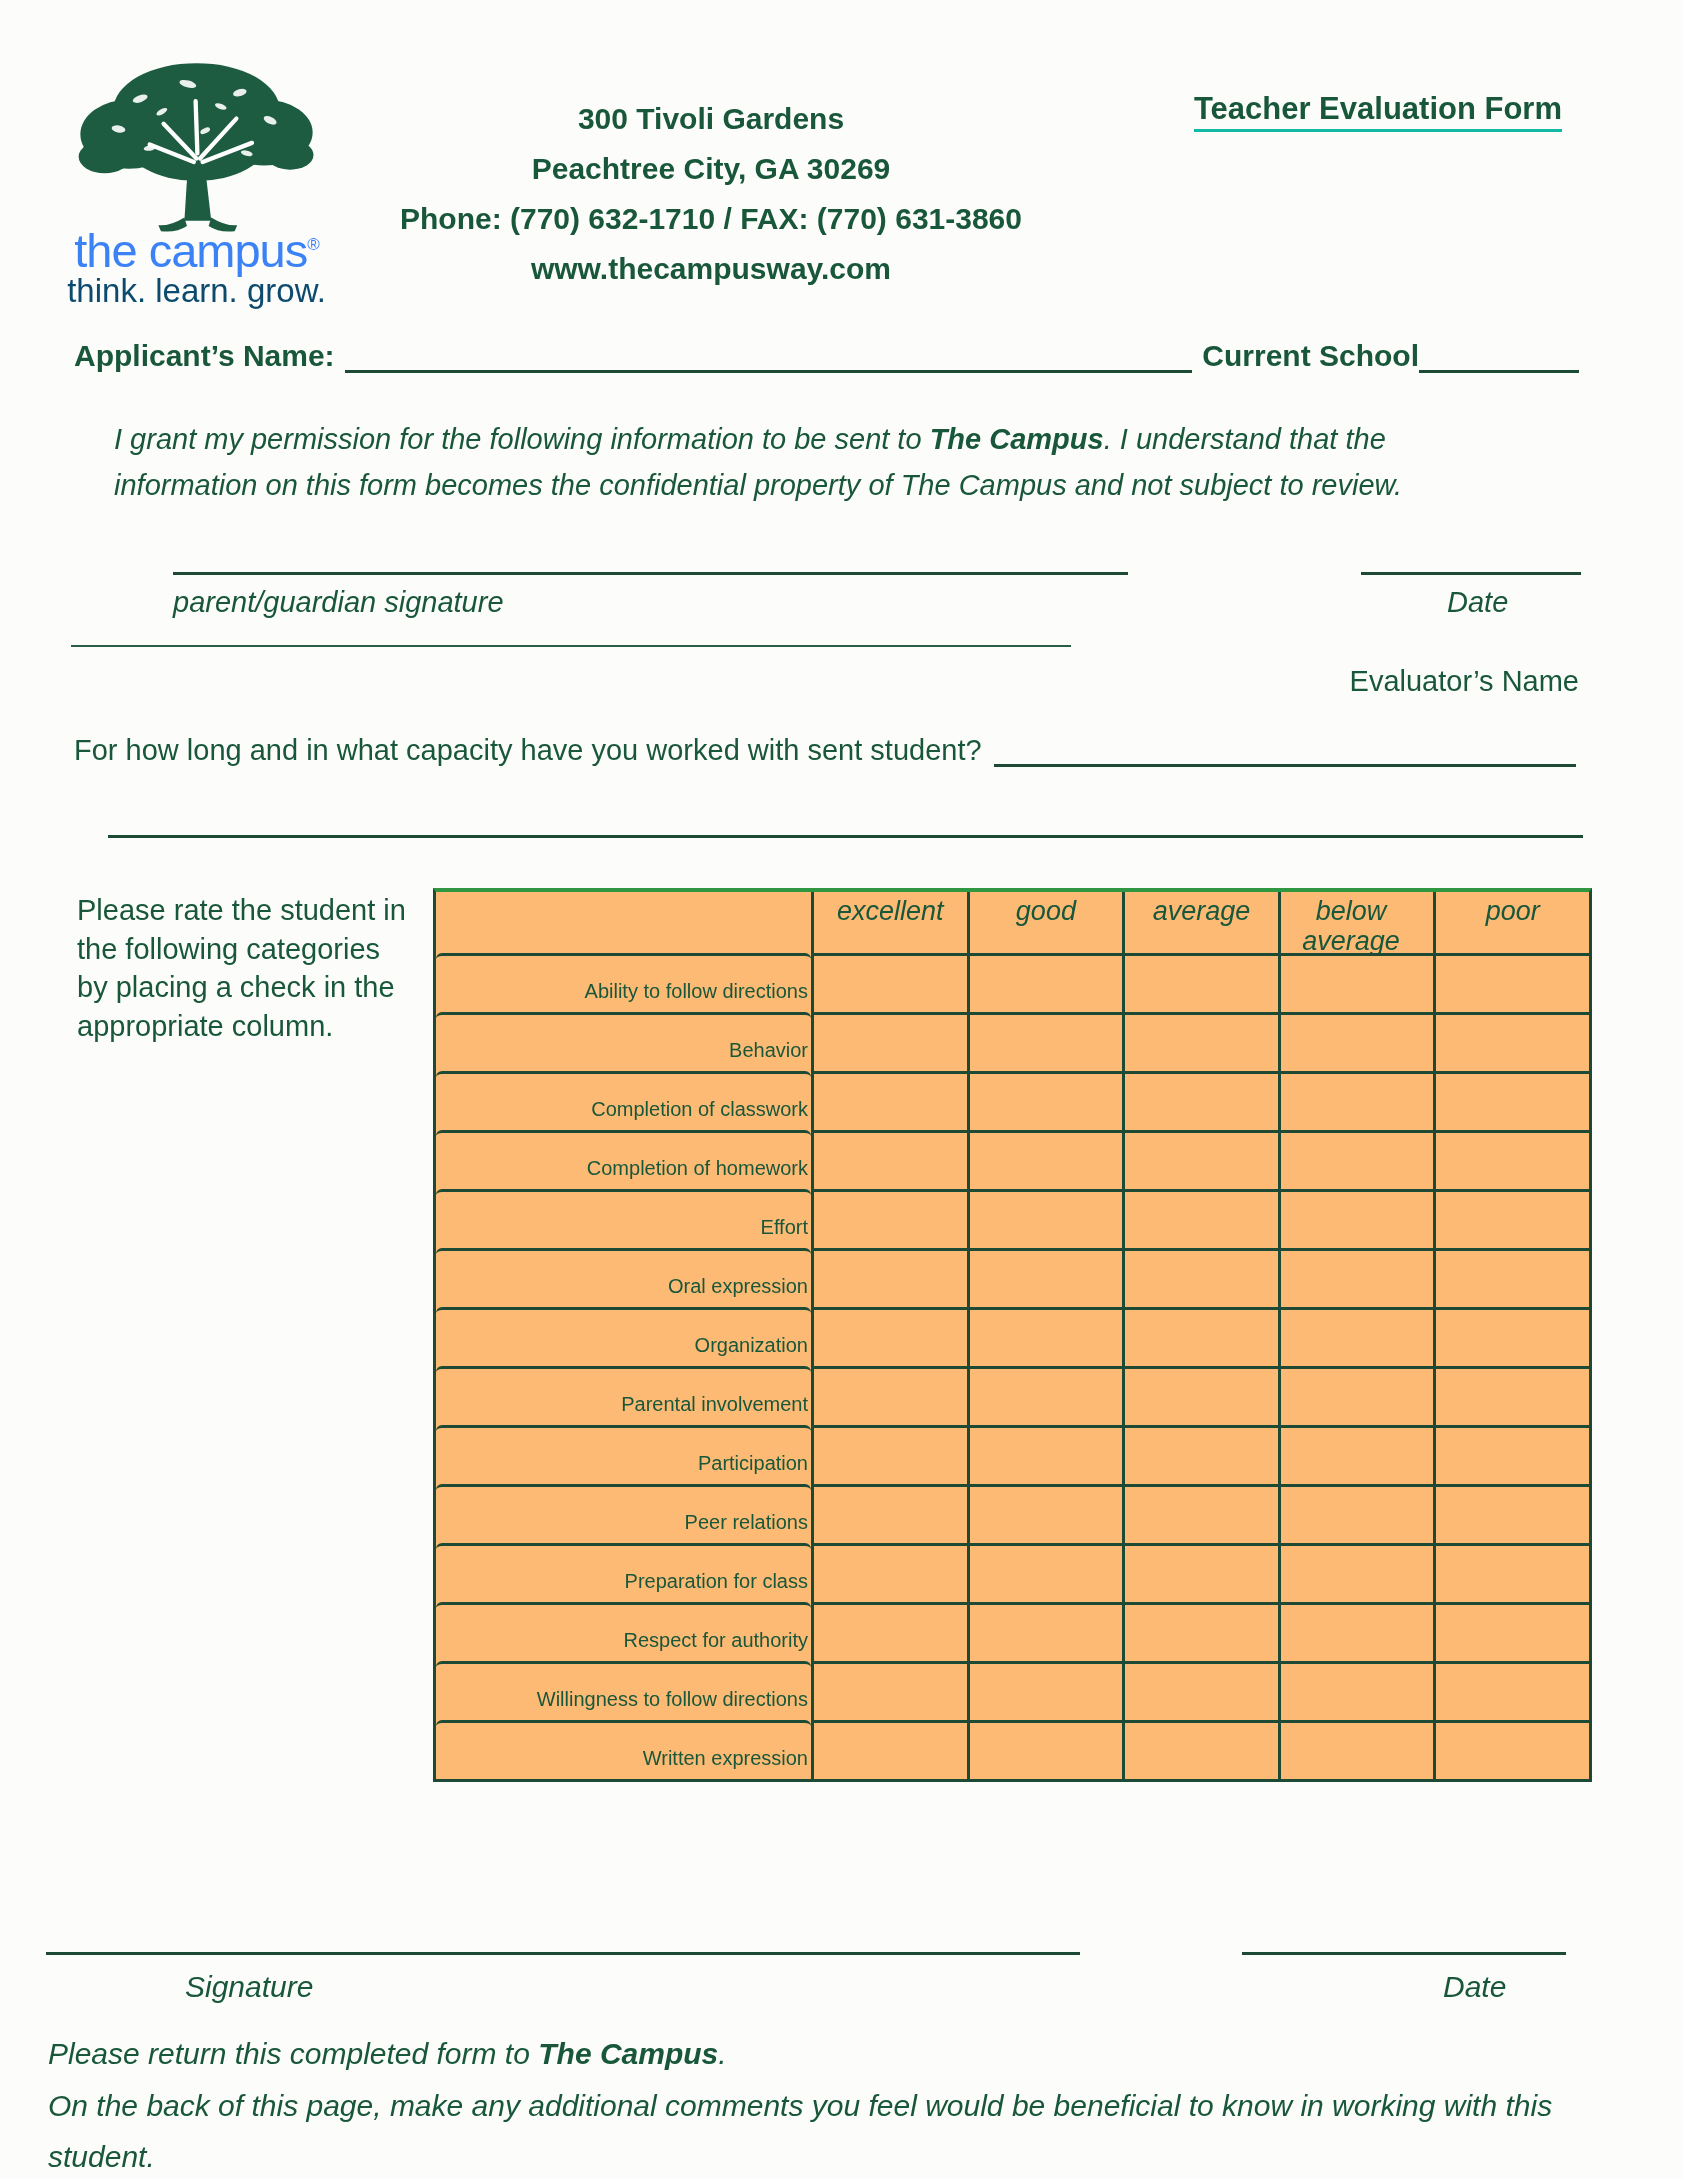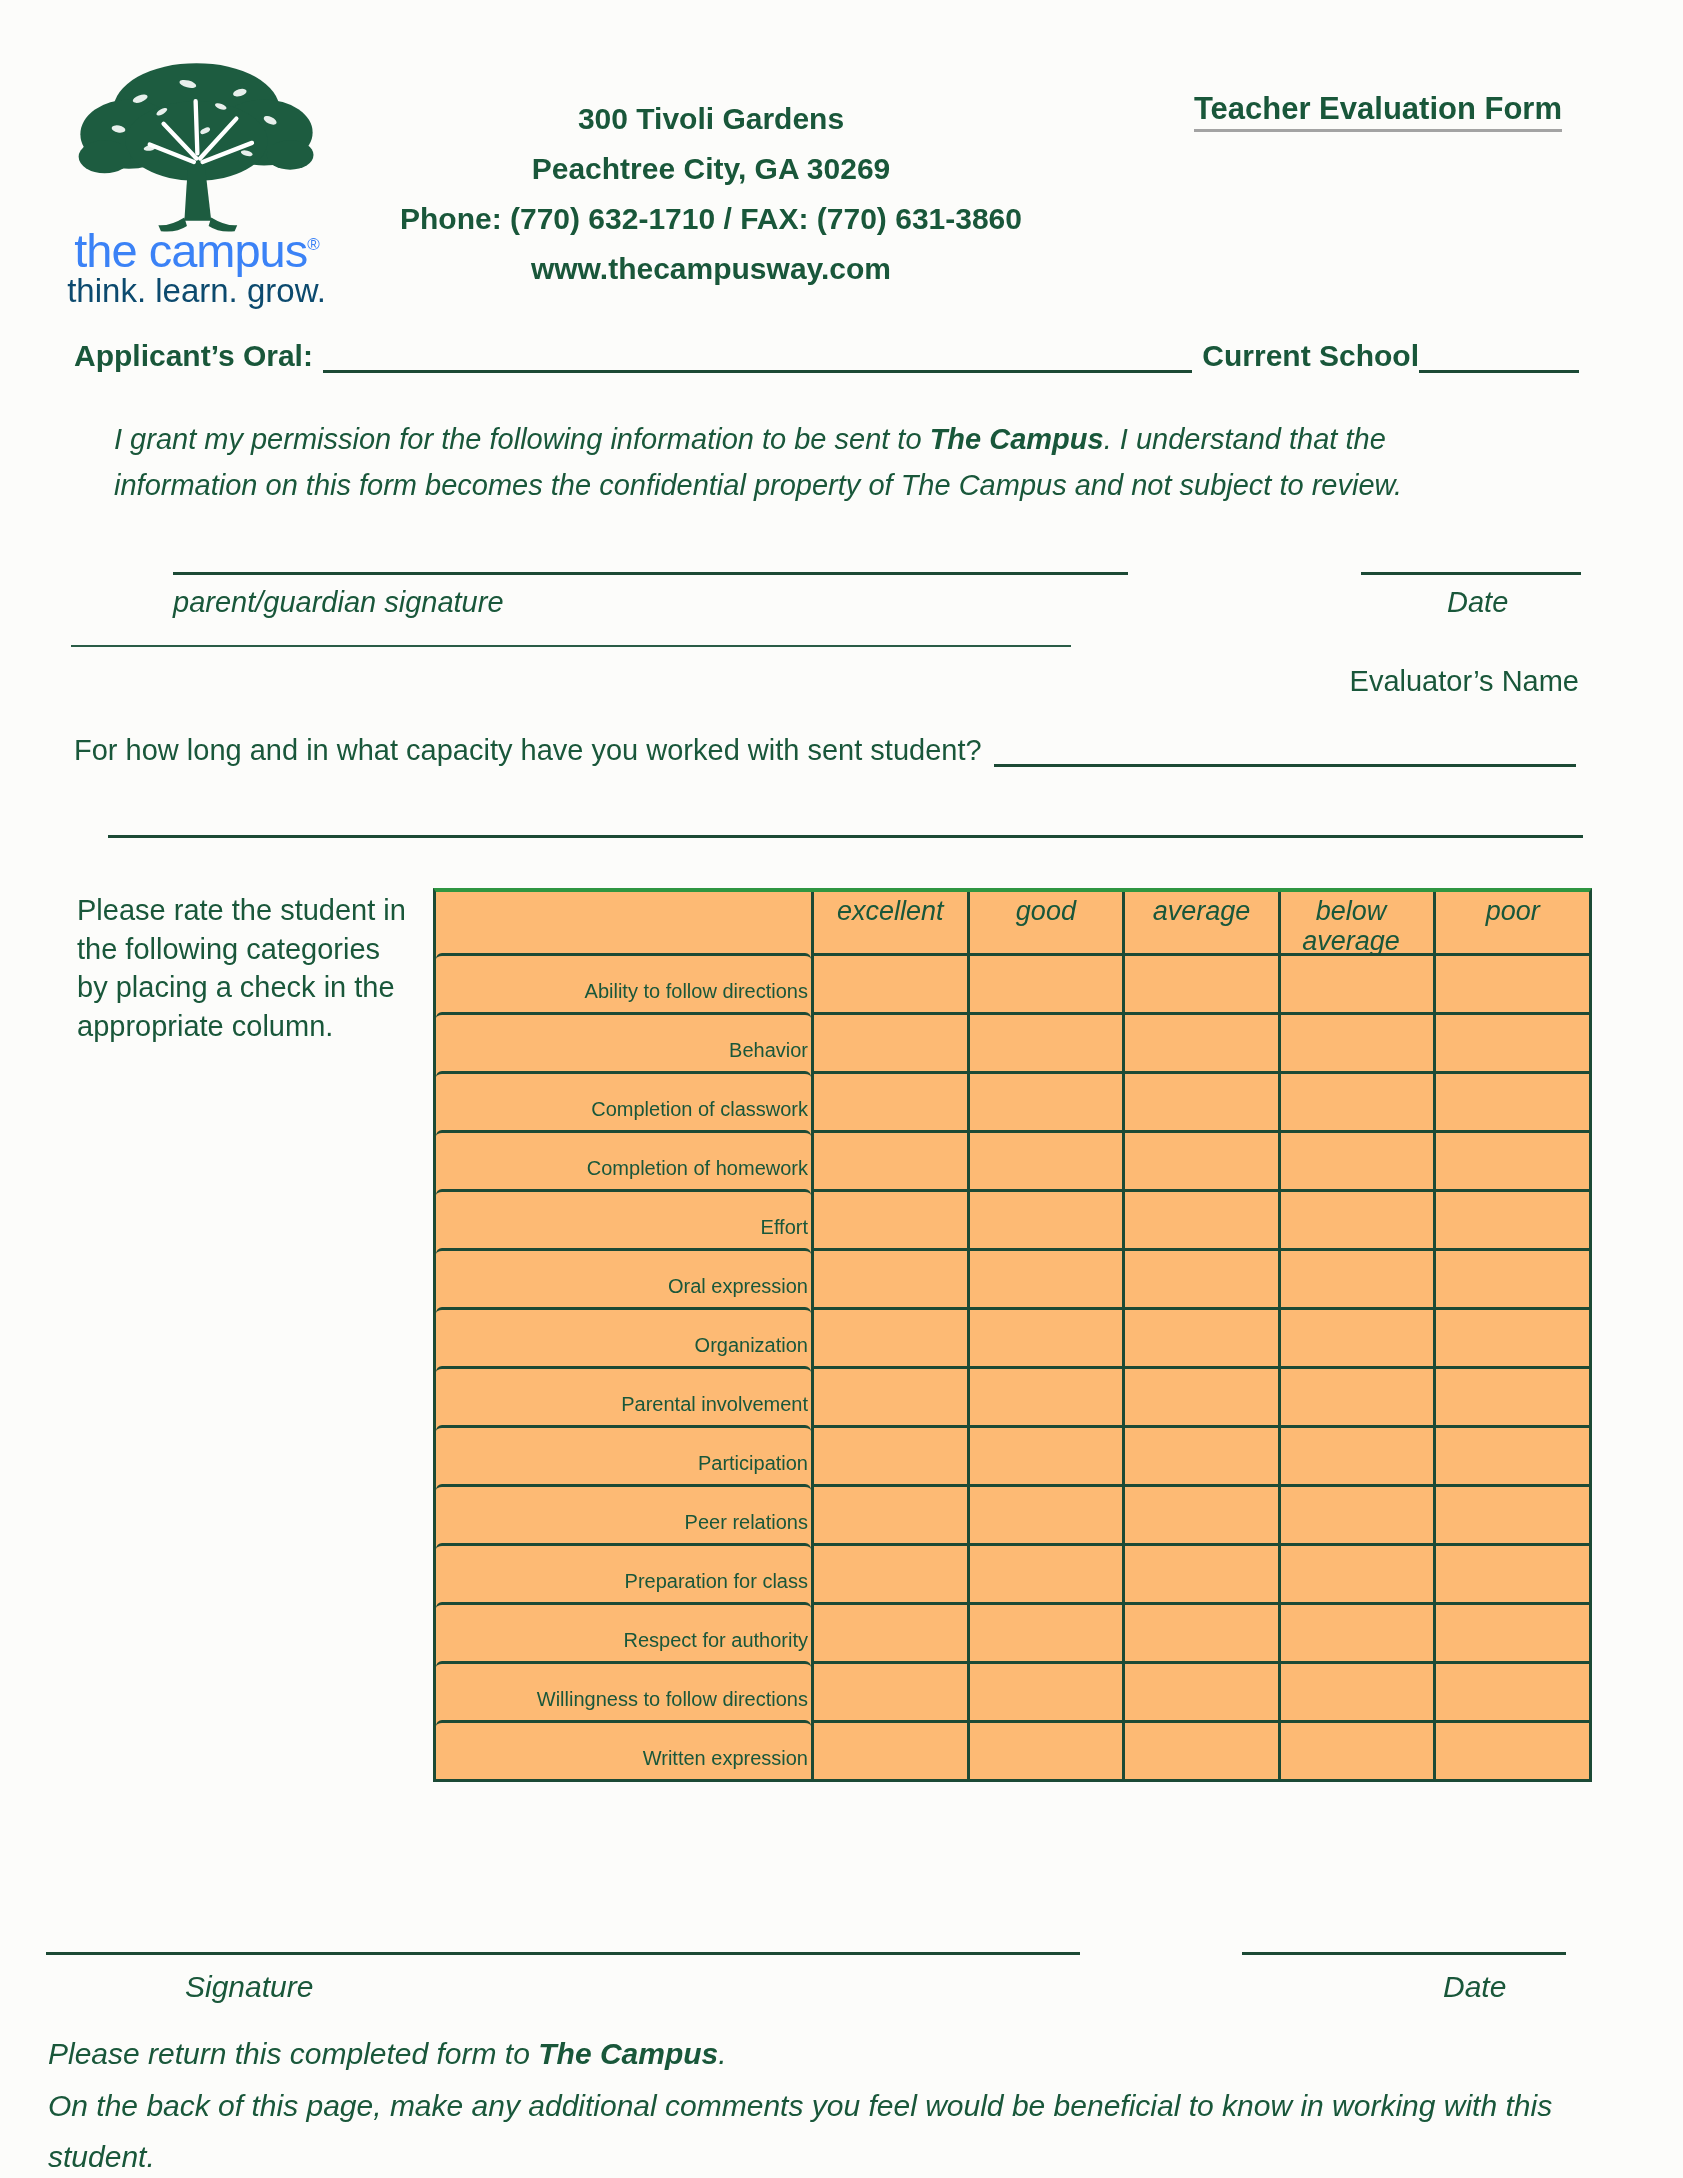--- a/index.html
+++ b/index.html
@@ -20,21 +20,21 @@
   .brand-line sup { font-size:17px; }
   .brand-tag { font-size:33px; letter-spacing:0px; line-height:1.05; color:#0c4a6e; }
   .addr {
     position:absolute; left:327px; top:94px; width:768px;
     text-align:center; font-weight:bold; font-size:30px; line-height:50px;
   }
   .form-title {
     position:absolute; right:121px; top:91px;
     font-weight:bold; font-size:31px;
   }
-  .form-title span { border-bottom:3px solid #a3a3a3; padding-bottom:3px; }
+  .form-title span { border-bottom:3px solid #14b8a6; padding-bottom:3px; }
 
   
   .rule { border-bottom:3px solid #1c4a35; height:0; }
   .flexline { position:absolute; display:flex; align-items:flex-end; }
   .lbl-b { font-weight:bold; font-size:30px; white-space:nowrap; }
   .lbl { font-size:29px; white-space:nowrap; }
   .grow { flex:1 1 auto; border-bottom:3px solid #1c4a35; height:36px; }
 
   
   .applicant-row { left:74px; right:104px; top:337px; }
@@ -144,21 +144,21 @@
   <div class="addr">
     <div>300 Tivoli Gardens</div>
     <div>Peachtree City, GA 30269</div>
     <div>Phone: (770) 632-1710 / FAX: (770) 631-3860</div>
     <div>www.thecampusway.com</div>
   </div>
 
   <div class="form-title"><span>Teacher Evaluation Form</span></div>
 
   <div class="flexline applicant-row">
-    <span class="lbl-b">Applicant’s Oral:</span>
+    <span class="lbl-b">Applicant’s Name:</span>
     <span class="grow" style="margin:0 10px;"></span>
     <span class="lbl-b">Current School</span>
     <span class="grade-line"></span>
   </div>
 
   <div class="permission">
     <span>I grant my permission for the following information to be sent to </span><b>The Campus</b><span>. I understand that the information on this form becomes the confidential property of The Campus and not subject to review.</span>
   </div>
 
   <div class="rule psig-line"></div>

